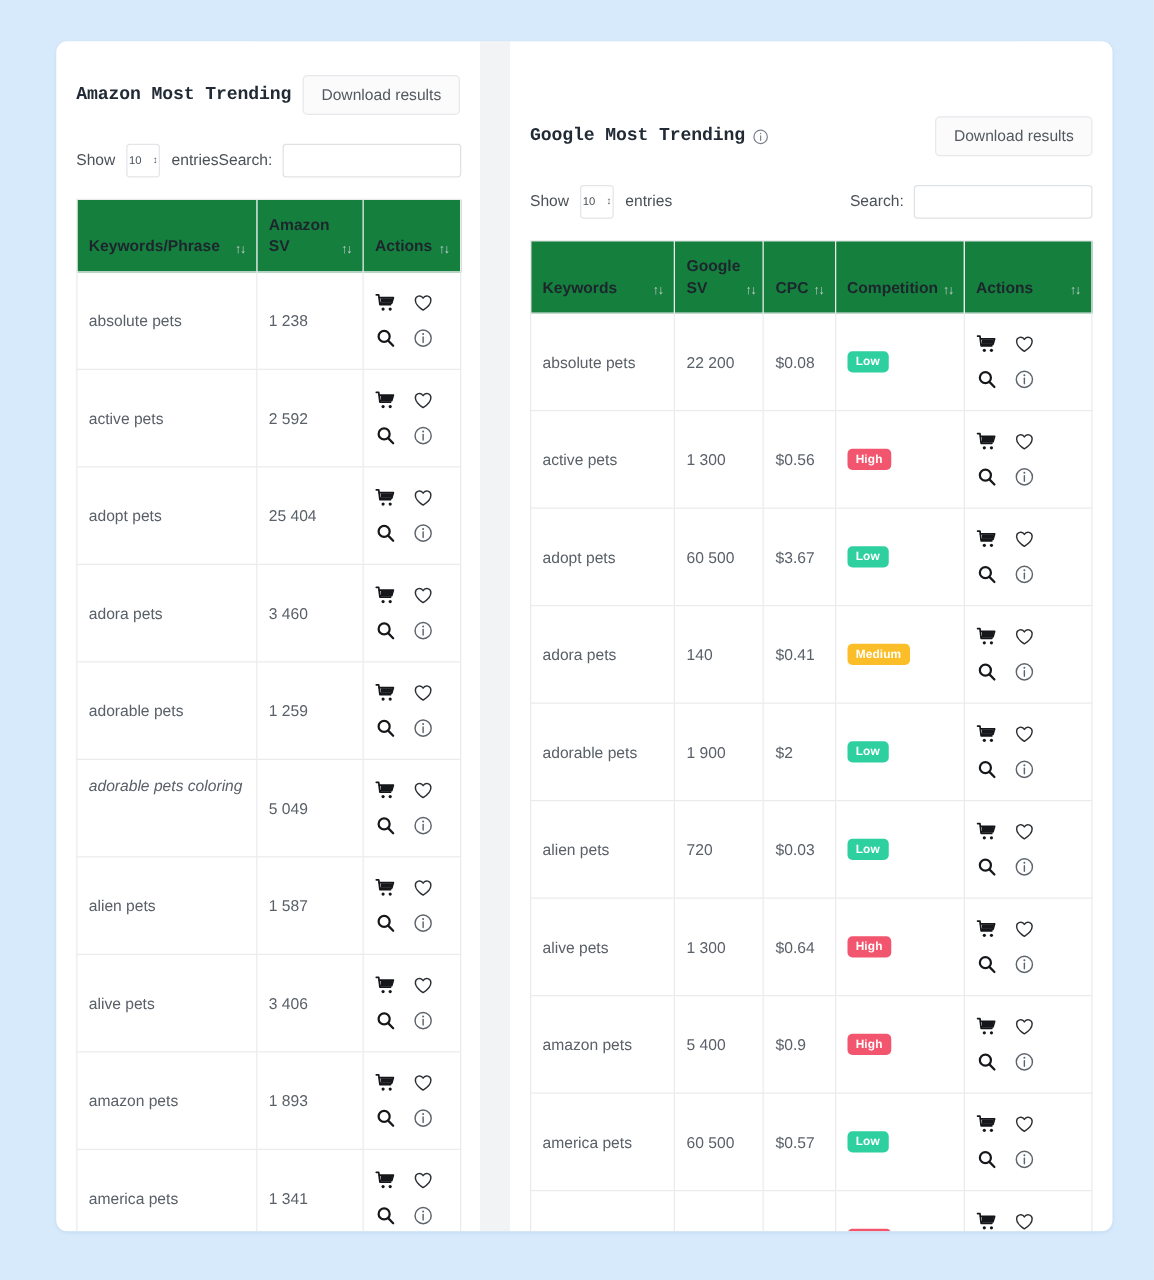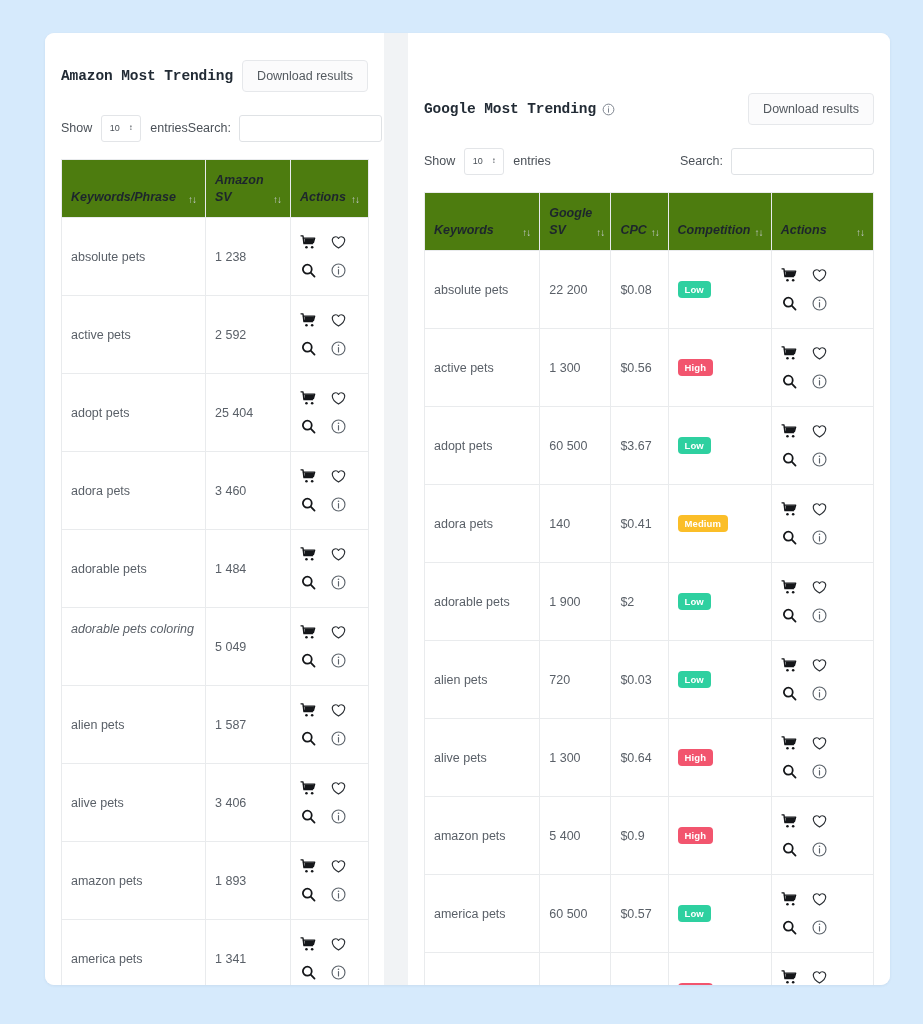--- a/index.html
+++ b/index.html
@@ -97,21 +97,21 @@
     height: 30px;
   }
   .show-group {
     display: flex;
     align-items: center;
     gap: 9px;
     font-size: 12.5px;
     color: #4b5158;
   }
   .len-select {
-    width: 40px;
+    width: 27px;
     height: 27px;
     border: 1px solid #e3e5e8;
     border-radius: 3px;
     background: #fff;
     display: flex;
     align-items: center;
     justify-content: center;
     gap: 10px;
     cursor: pointer;
     padding: 0 2px;
@@ -157,23 +157,22 @@
   }
   table.dt th, table.dt td {
     border: 1px solid #e9ebed;
     text-align: left;
     vertical-align: middle;
   }
   table.dt th {
     padding: 10px 9px 11px 9px;
     height: 58px;
     vertical-align: bottom;
-    background: #4d7c0f;
+    background: #15803d;
     cursor: pointer;
-    font-style: italic;
   }
   .th-inner {
     display: flex;
     align-items: flex-end;
     justify-content: space-between;
     gap: 4px;
   }
   .th-label {
     font-size: 12.5px;
     font-weight: bold;
@@ -429,21 +428,21 @@
                         <circle cx="10" cy="10" r="7.6"></circle>
                         <line x1="10" y1="9" x2="10" y2="14.1" stroke-linecap="round"></line>
                         <circle cx="10" cy="6.2" r="0.95" fill="currentColor" stroke="none"></circle>
                       </svg>
                     </span>
                   </div>
                 </td>
               </tr>
               <tr>
                 <td class="kw">adorable pets</td>
-                <td>1 484</td>
+                <td>1 259</td>
                 <td>
                   <div class="acts">
                     <span class="ic cart">
                       <svg viewBox="0 0 20 20" fill="none" stroke="currentColor" stroke-width="1.6" stroke-linecap="round" stroke-linejoin="round">
                         <path d="M1.2 2.2h2.3l1.1 9.2h10.1"></path>
                         <path d="M4.1 4.9h13.2l-1.5 5.1H5"></path>
                         <rect x="5.3" y="5.4" width="11.1" height="4.1" fill="currentColor" stroke="none"></rect>
                         <circle cx="7.6" cy="15.6" r="1.5" fill="currentColor" stroke="none"></circle>
                         <circle cx="14.3" cy="15.6" r="1.5" fill="currentColor" stroke="none"></circle>
                       </svg>

